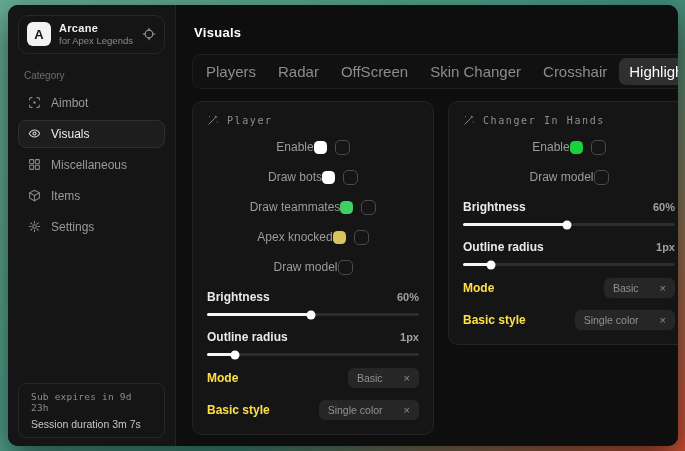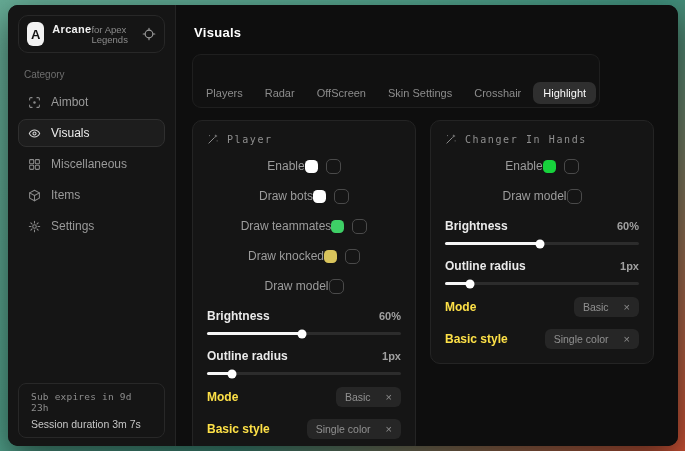--- a/index.html
+++ b/index.html
@@ -7,61 +7,61 @@
   .backdrop{position:fixed;inset:0;width:685px;height:451px;
     background:linear-gradient(134deg,#66ab95 0%,#4f9d87 38%,#3f8d7a 60%,#8f6a4e 82%,#c94f33 100%);}
   .window{position:absolute;left:8px;top:5px;width:670px;height:441px;border-radius:10px;
     background:#0e0e0e;display:flex;overflow:hidden;box-shadow:0 12px 34px rgba(0,0,0,.55);}
   
   .sidebar{width:168px;min-width:168px;background:#151515;border-right:1px solid #242424;
     position:relative;padding:10px;box-sizing:border-box;}
   .brand-card{border:1px solid #282828;border-radius:10px;padding:6px 8px;display:flex;align-items:center;gap:8px;}
   .logo{width:24px;height:24px;background:#f2f2f2;border-radius:6px;color:#141414;font-weight:700;
     font-size:13px;display:grid;place-items:center;}
-  .brand-text{display:flex;flex-direction:row;line-height:1.1;}
+  .brand-text{display:flex;flex-direction:column;line-height:1.1;}
   .brand-name{font-size:11px;font-weight:700;color:#f0f0f0;letter-spacing:.3px;}
   .brand-sub{font-size:9.5px;color:#8b8b8b;margin-top:2px;}
   .brand-action{margin-left:auto;color:#9a9a9a;display:grid;place-items:center;}
   .category-label{font-size:10px;color:#6e6e6e;margin:16px 6px 8px;}
   .side-item{display:flex;gap:10px;align-items:center;height:26px;padding:0 9px;border-radius:8px;
     color:#9a9a9a;font-size:12px;margin-bottom:3px;border:1px solid transparent;cursor:pointer;}
   .side-item .icon{display:grid;place-items:center;color:#8a8a8a;}
   .side-item.active{background:#1d1d1d;border-color:#2f2f2f;color:#ececec;}
   .side-item.active .icon{color:#d5d5d5;}
   .sidebar-footer{position:absolute;left:10px;right:10px;bottom:8px;border:1px solid #282828;
     border-radius:8px;padding:7px 12px;box-sizing:border-box;margin-top:12px;}
   .footer-line1{font-family:"DejaVu Sans Mono",monospace;font-size:9.5px;color:#8d8d8d;letter-spacing:.2px;}
   .footer-line2{font-size:10.5px;color:#c6c6c6;margin-top:5px;}
   
   .main{flex:1;background:#0e0e0e;padding:14px 16px;box-sizing:border-box;position:relative;}
   .page-title{font-size:13px;font-weight:700;color:#ffffff;margin:6px 0 14px 2px;letter-spacing:.3px;}
   .tabbar{display:inline-flex;gap:2px;padding:3px;border:1px solid #1f1f1f;background:#111111;border-radius:9px;}
-  .tab{padding:5px 10px;font-size:11px;color:#8c8c8c;border-radius:7px;cursor:pointer;white-space:nowrap;margin-top:24px;}
+  .tab{padding:5px 10px;font-size:15px;color:#8c8c8c;border-radius:7px;cursor:pointer;white-space:nowrap;}
   .tab.active{background:#2f2f2f;color:#fafafa;font-weight:400;}
   .panels{display:flex;gap:14px;margin-top:12px;align-items:flex-start;}
-  .panel{width:224px;box-sizing:border-box;background:#151515;border:1px solid #242424;
+  .panel{width:242px;box-sizing:border-box;background:#151515;border:1px solid #242424;
     border-radius:10px;padding:12px 14px 14px;}
   .panel-header{display:flex;gap:8px;align-items:center;color:#8f8f8f;}
   .panel-title{font-family:"DejaVu Sans Mono",monospace;font-size:10px;letter-spacing:1.6px;color:#8f8f8f;}
   .row-toggle{display:flex;justify-content:center;align-items:center;margin-top:12px;height:18px;}
   .toggle-label{font-size:12px;color:#9c9c9c;}
   .toggle-controls{display:flex;gap:8px;align-items:center;}
   .swatch{width:13px;height:13px;border-radius:4.5px;cursor:pointer;}
   .checkbox{width:15px;height:15px;border:1.5px solid #4a4a4a;border-radius:5px;box-sizing:border-box;cursor:pointer;}
   .row-slider{margin-top:14px;}
   .slider-head{display:flex;justify-content:space-between;align-items:center;}
   .slider-label{font-size:12px;font-weight:700;color:#eaeaea;}
   .slider-value{font-size:11px;font-weight:700;color:#a0a0a0;}
   .slider-track{margin-top:9px;height:3px;background:#2c2c2c;border-radius:2px;position:relative;cursor:pointer;}
   .slider-fill{height:100%;background:#f5f5f5;border-radius:2px;}
   .slider-thumb{position:absolute;top:50%;width:9px;height:9px;background:#ffffff;border-radius:50%;
     transform:translate(-50%,-50%);}
   .row-tag{display:flex;justify-content:space-between;align-items:center;margin-top:12px;}
   .tag-label{font-size:12px;font-weight:700;color:#fde047;}
-  .tag-pill{display:flex;gap:15px;align-items:center;background:#262626;border-radius:6px;
+  .tag-pill{display:flex;gap:21px;align-items:center;background:#262626;border-radius:6px;
     padding:4px 9px;color:#919191;font-size:10.5px;cursor:pointer;}
   .tag-remove{font-size:11px;color:#8d8d8d;line-height:1;cursor:pointer;}
   svg{display:block;}
 </style>
 </head>
 <body>
 
 <div class="backdrop">
   <div class="window">
 
@@ -134,21 +134,21 @@
         <div class="footer-line2">Session duration 3m 7s</div>
       </div>
     </aside>
 
     <main class="main">
       <h1 class="page-title">Visuals</h1>
       <div class="tabbar" id="tabs">
           <div class="tab">Players</div>
           <div class="tab">Radar</div>
           <div class="tab">OffScreen</div>
-          <div class="tab">Skin Settings</div>
+          <div class="tab">Skin Changer</div>
           <div class="tab">Crosshair</div>
           <div class="tab active">Highlight</div>
         </div>
       <div class="panels" id="panels">
           <section class="panel">
     <div class="panel-header">
       <span class="icon">
                 <svg width="12" height="12" viewBox="0 0 16 16" fill="none" stroke="currentColor" stroke-width="1.3" stroke-linecap="round">
                   <path d="M2.5 13.5 9.8 6.2"></path>
                   <path d="M11.8 1.6l.6 1.7 1.7.6-1.7.6-.6 1.7-.6-1.7-1.7-.6 1.7-.6z" fill="currentColor" stroke="none"></path>
@@ -173,21 +173,21 @@
     </span>
   </div>
               <div class="row-toggle">
     <span class="toggle-label">Draw teammates</span>
     <span class="toggle-controls">
       <span class="swatch" style="background: rgb(62, 207, 102);"></span>
       <span class="checkbox"></span>
     </span>
   </div>
               <div class="row-toggle">
-    <span class="toggle-label">Draw knocked</span>
+    <span class="toggle-label">Apex knocked</span>
     <span class="toggle-controls">
       <span class="swatch" style="background: rgb(217, 196, 92);"></span>
       <span class="checkbox"></span>
     </span>
   </div>
               <div class="row-toggle">
     <span class="toggle-label">Draw model</span>
     <span class="toggle-controls">
 
       <span class="checkbox"></span>

